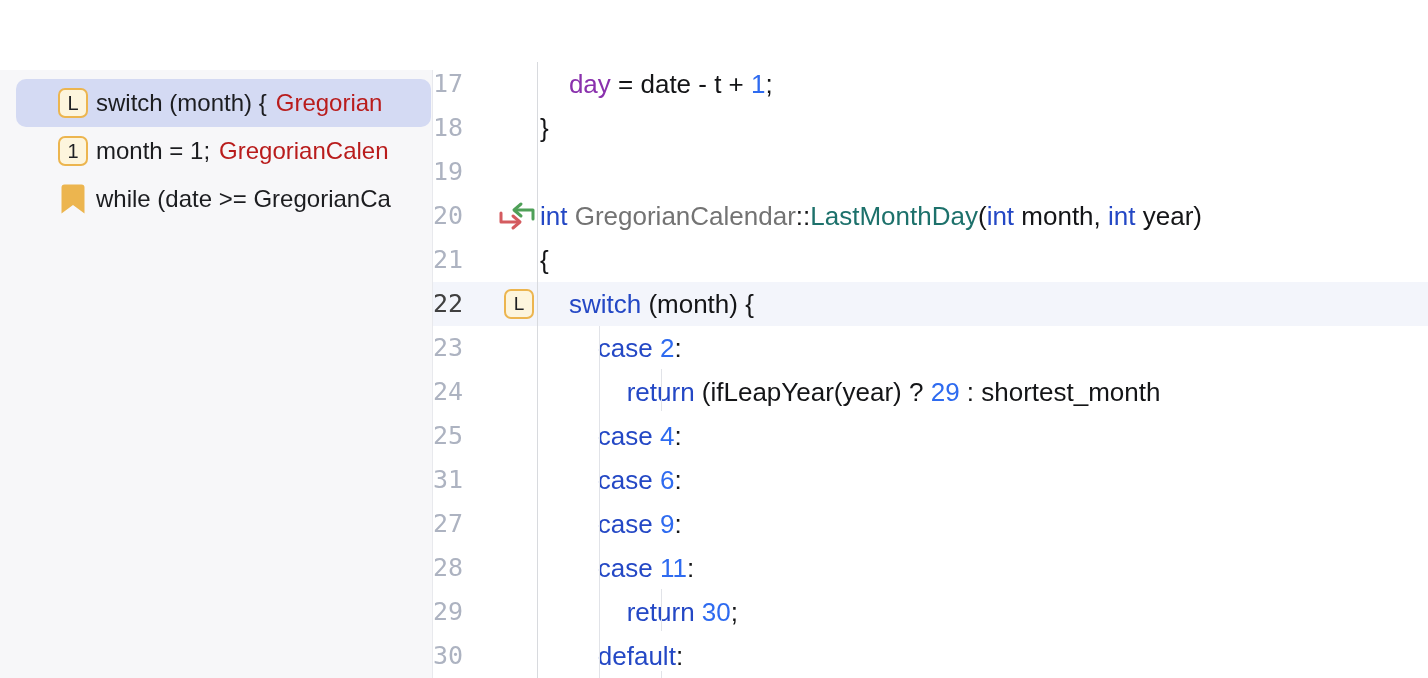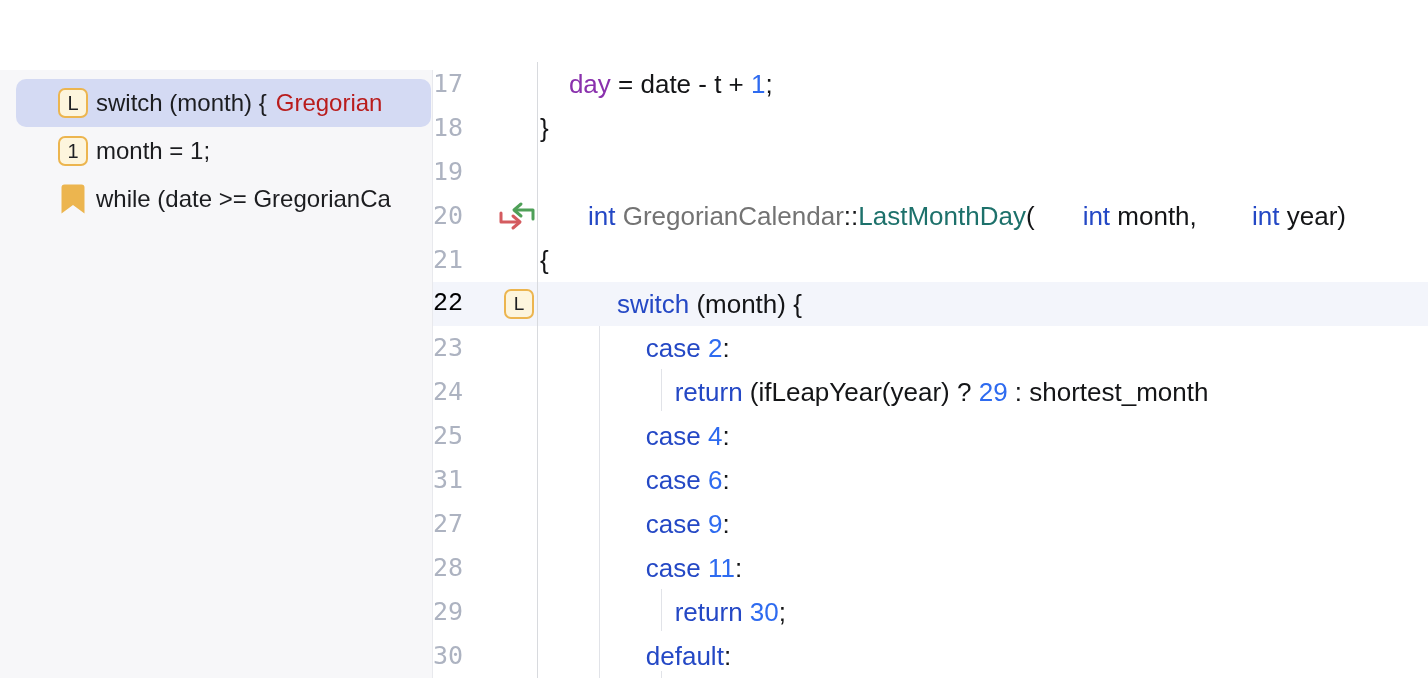--- a/index.html
+++ b/index.html
@@ -40,34 +40,34 @@
     background:#ffffff; overflow:hidden;
   }
   #erows { position:absolute; left:0; top:62px; width:100%; }
   .erow { display:flex; height:44px; }
   .erow.hl { background:#f3f5fb; }
   .ln {
     flex:0 0 60px; width:60px; text-align:left;
     font-family:"DejaVu Sans Mono", monospace; font-size:25px; line-height:44px;
     color:#adb3c1;
   }
-  .erow.hl .ln { color:#000000;font-family:Liberation Mono, monospace; }
+  .erow.hl .ln { color:#404040; }
   .islot {
     flex:0 0 44px; width:44px; display:flex; align-items:center; justify-content:flex-end;
   }
   .code {
     flex:1 1 auto; border-left:1px solid #d8dade; padding-left:2px;
     font-family:Liberation Sans, sans-serif; font-size:26px; line-height:44px;
     color:#141517; white-space:pre; overflow:hidden;
   }
   .gbadge { width:30px; height:30px; margin-right:3px; border:2px solid #ecb54f; border-radius:7px;
     background:#fdf5dd; color:#1f2023; display:flex; align-items:center; justify-content:center;
     font-size:19px; font-family:"Liberation Sans", sans-serif; }
   
-  .tok-kw  { color:#2448c5;margin-left:48px; }
+  .tok-kw  { color:#2448c5; }
   .tok-num { color:#2e6bf0; }
   .tok-fld { color:#8a31ad; }
   .tok-cls { color:#737373;text-align:right; }
   .tok-fn  { color:#1d716b; }
 
   
   .iguide { position:absolute; width:1px; background:#e1e3e8; }
   #guide-1 { left:166px; top:326px; height:352px; }
   #guide-2 { left:228px; top:369px; height:42px; }
   #guide-3 { left:228px; top:589px; height:42px; }
@@ -83,20 +83,21 @@
   <div id="bm-panel">
     <div id="bm-list">
         <div class="bm-row selected">
           <div class="badge">L</div>
           <span class="bm-code">switch (month) {</span>
           <span class="bm-loc">Gregorian</span>
         </div>
         <div class="bm-row">
           <div class="badge">1</div>
           <span class="bm-code">month = 1;</span>
+          <span class="bm-loc">GregorianCalen</span>
         </div>
         <div class="bm-row">
           <div class="flag-slot">
             <svg width="24" height="30" viewBox="0 0 24 30">
               <path d="M3.5 0.5 h17 a3 3 0 0 1 3 3 v26 l-11.5 -8.6 -11.5 8.6 v-26 a3 3 0 0 1 3 -3 z" fill="#ecb54f"></path>
             </svg>
           </div>
           <span class="bm-code">while (date &gt;= GregorianCa</span>
         </div>
       </div>

